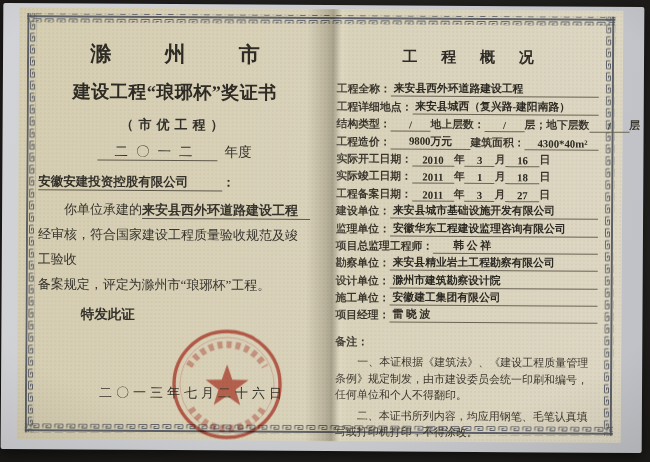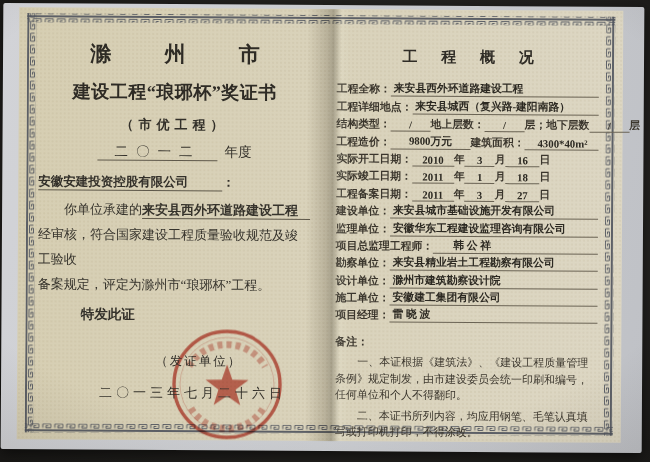--- a/index.html
+++ b/index.html
@@ -108,21 +108,20 @@
         <div class="closing">特发此证</div>
 
         <svg class="seal" viewBox="0 0 116 116">
           <circle cx="58" cy="58" r="53" fill="none" stroke="#c23a2b" stroke-width="3.4" opacity=".85"></circle>
           <circle cx="58" cy="58" r="47" fill="none" stroke="#c23a2b" stroke-width=".8" opacity=".35"></circle>
           <polygon points="58,38 63.3,53.3 79.5,53.5 66.6,63.2 71.3,78.7 58,69.4 44.7,78.7 49.4,63.2 36.5,53.5 52.7,53.3" fill="#c23a2b" opacity=".8"></polygon>
           <path d="M22 82 A42 42 0 0 0 94 82" fill="none" stroke="#c23a2b" stroke-width="7" stroke-dasharray="5 4" opacity=".45"></path>
           <path d="M20 40 A44 44 0 0 1 96 40" fill="none" stroke="#c23a2b" stroke-width="7" stroke-dasharray="5 4" opacity=".45"></path>
         </svg>
 
-        <div class="issuer-label">（发证单位）</div>
         <div class="issue-date">二〇一三年七月二十六日</div>
       </div>
 
       <div class="right-page">
         <div class="rp-title">工 程 概 况</div>
         <div class="fields">
             <div class="row">
               <span class="lbl">工程全称：</span>
               <span class="val grow">来安县西外环道路建设工程</span>
             </div>

